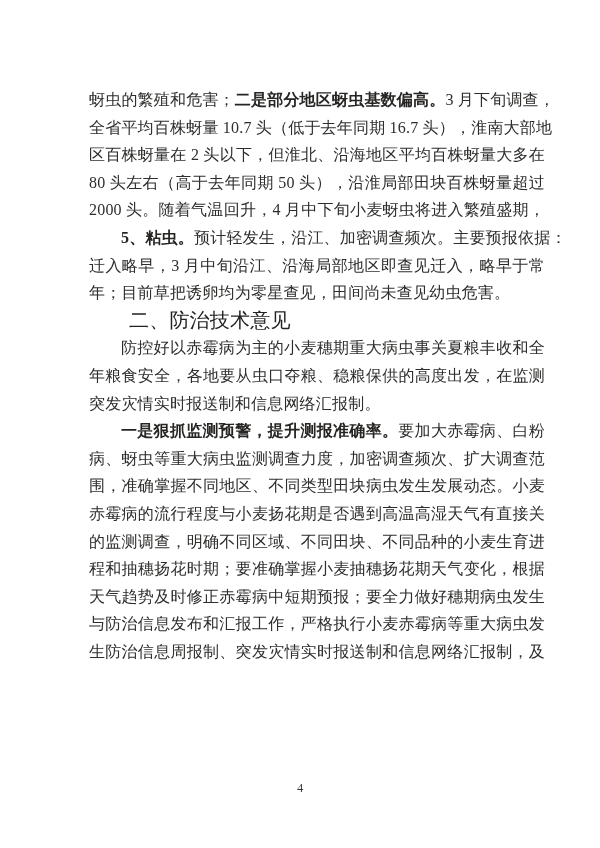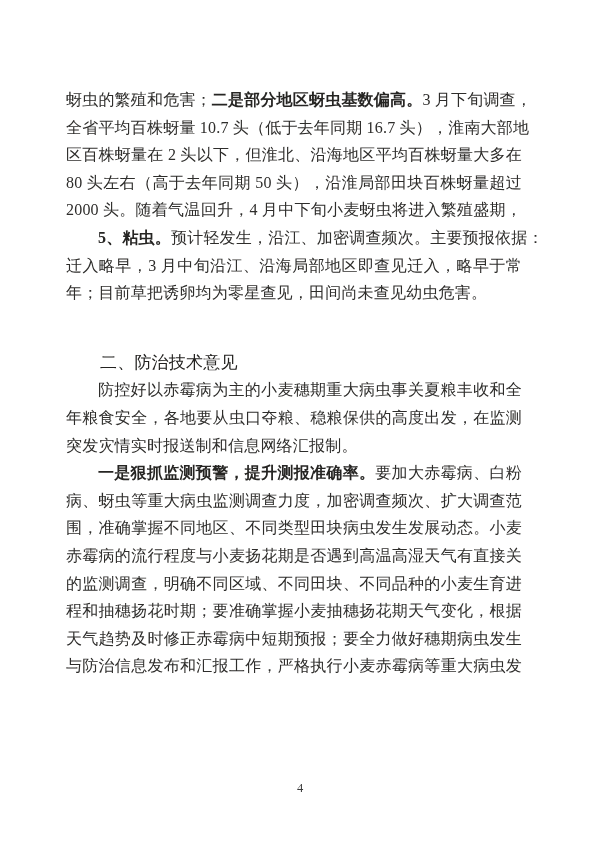--- a/index.html
+++ b/index.html
@@ -6,21 +6,21 @@
   .sheet {
     position: relative;
     width: 600px;
     height: 848px;
     background: #ffffff;
     overflow: hidden;
     font-family: "Liberation Serif", "DejaVu Serif", serif;
   }
   .textblock {
     position: absolute;
-    left: 66px;
+    left: 89px;
     top: 86px;
     width: 456px;
     font-size: 16px;
     line-height: 27.6px;
     color: #2e2d2b;
     letter-spacing: 0.2px;
   }
   .line {
     white-space: nowrap;
     text-align: justify;
@@ -28,22 +28,21 @@
     height: 27.6px;
   }
   .line.fill { text-align-last: justify; }
   .line.indent { text-indent: 2em; }
   .run { font-weight: 400; }
   .run.b { font-weight: 700; color: #262523; }
   .line.heading {
     font-family: "Liberation Sans", "DejaVu Sans", sans-serif;
     font-weight: 700;
     color: #232220;
-    font-size: 17px;
-    margin-top: 42px;
+    font-size: 20px;
   }
   .footer {
     position: absolute;
     left: 0;
     top: 781px;
     width: 100%;
     text-align: center;
     font-size: 12.5px;
     color: #3a3a3a;
   }
@@ -66,15 +65,16 @@
     <div class="line fill"><span class="run">年粮食安全，各地要从虫口夺粮、稳粮保供的高度出发，在监测</span></div>
     <div class="line"><span class="run">突发灾情实时报送制和信息网络汇报制。</span></div>
     <div class="line fill indent"><span class="run b">一是狠抓监测预警，提升测报准确率。</span><span class="run">要加大赤霉病、白粉</span></div>
     <div class="line fill"><span class="run">病、蚜虫等重大病虫监测调查力度，加密调查频次、扩大调查范</span></div>
     <div class="line fill"><span class="run">围，准确掌握不同地区、不同类型田块病虫发生发展动态。小麦</span></div>
     <div class="line fill"><span class="run">赤霉病的流行程度与小麦扬花期是否遇到高温高湿天气有直接关</span></div>
     <div class="line fill"><span class="run">的监测调查，明确不同区域、不同田块、不同品种的小麦生育进</span></div>
     <div class="line fill"><span class="run">程和抽穗扬花时期；要准确掌握小麦抽穗扬花期天气变化，根据</span></div>
     <div class="line fill"><span class="run">天气趋势及时修正赤霉病中短期预报；要全力做好穗期病虫发生</span></div>
     <div class="line fill"><span class="run">与防治信息发布和汇报工作，严格执行小麦赤霉病等重大病虫发</span></div>
+    <div class="line fill"><span class="run">生防治信息周报制、突发灾情实时报送制和信息网络汇报制，及</span></div>
   </div>
   <div class="footer"><span>4</span></div>
 </div>
 
 </body></html>

